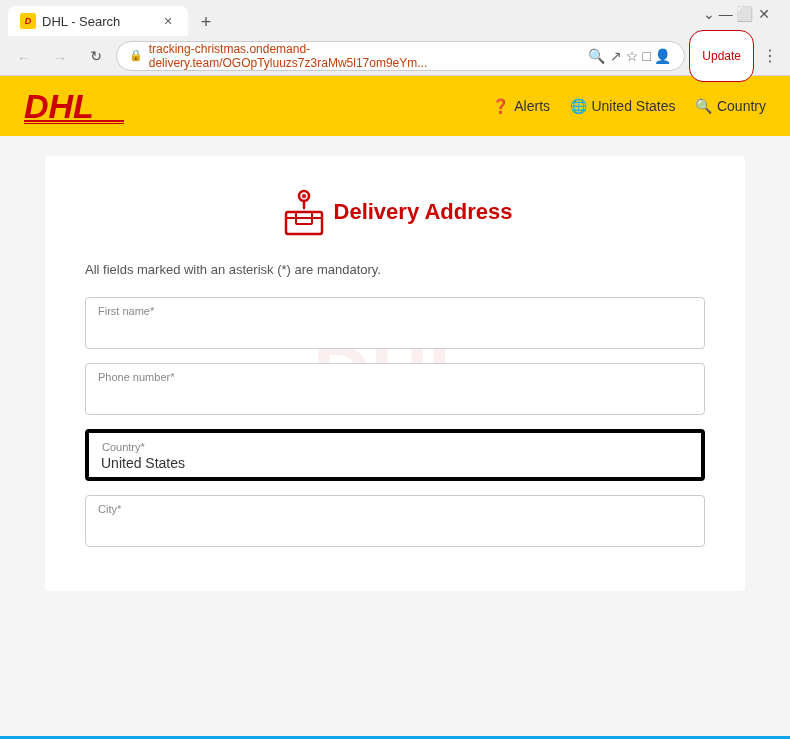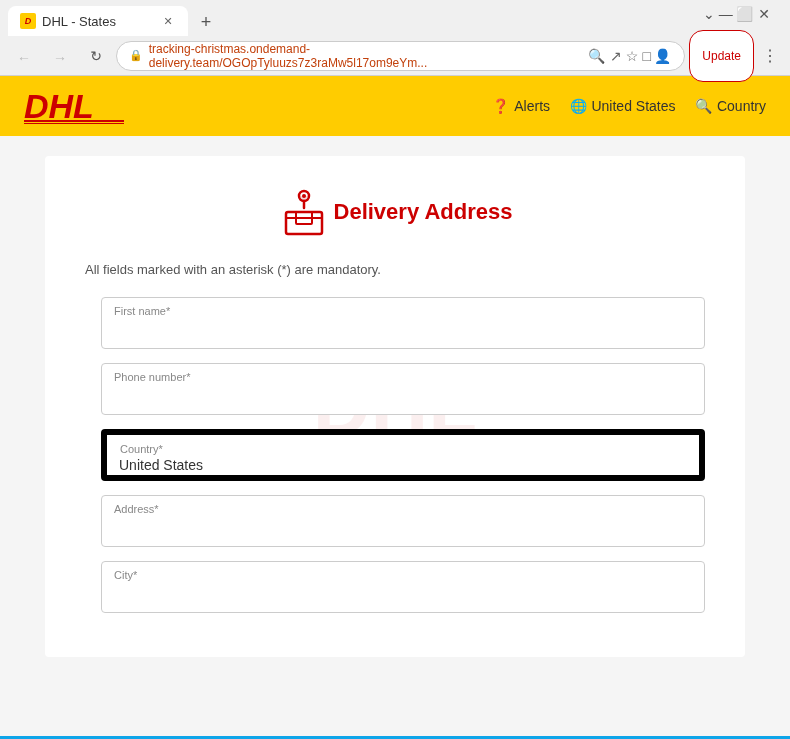--- a/index.html
+++ b/index.html
@@ -181,21 +181,20 @@
       font-size: 13px;
       color: #555;
       margin-bottom: 20px;
       position: relative;
       z-index: 1;
     }
     .form-group {
       margin-bottom: 14px;
       position: relative;
       z-index: 1;
-      margin-left: 16px;
     }
     .form-input {
       width: 100%;
       height: 52px;
       border: 1px solid #ccc;
       border-radius: 4px;
       padding: 18px 12px 6px 12px;
       font-size: 14px;
       color: #333;
       outline: none;
@@ -204,21 +203,21 @@
       position: absolute;
       top: 8px;
       left: 13px;
       font-size: 11px;
       color: #888;
       pointer-events: none;
     }
     .country-field {
       width: 100%;
       height: 52px;
-      border: 6px solid #000000;
+      border: 4px solid #000000;
       border-radius: 4px;
       padding: 18px 12px 6px 12px;
       font-size: 14px;
       color: #333;
       position: relative;
     }
     .country-value {
       font-size: 14px;
       color: #333;
       margin-top: 4px;
@@ -234,21 +233,21 @@
     <div style="margin-left: auto; display: flex; gap: 4px; align-items: center; position: absolute; right: 20px; top: 6px;">
       <span style="font-size: 14px; color: #555;">⌄</span>
       <span style="font-size: 14px; color: #555;">—</span>
       <span style="font-size: 14px; color: #555;">⬜</span>
       <span style="font-size: 14px; color: #555;">✕</span>
     </div>
     <div class="tab-active">
       <div class="tab-favicon">
         <span style="font-size:9px;font-weight:900;color:#cc0000;font-style:italic;">D</span>
       </div>
-      <span>DHL - States</span>
+      <span>DHL - Search</span>
       <div class="tab-close">✕</div>
     </div>
     <div class="tab-new">
       <span>+</span>
     </div>
   </div>
 
   <div class="browser-controls">
     <button class="ctrl-btn disabled">←</button>
     <button class="ctrl-btn disabled">→</button>
@@ -333,24 +332,20 @@
         <label class="form-label-float">Phone number*</label>
       </div>
 
       <div class="form-group">
         <div class="country-field" style="position:relative;">
           <span class="form-label-float" style="position:absolute;top:8px;left:13px;font-size:11px;color:#888;">Country*</span>
           <div class="country-value">United States</div>
         </div>
       </div>
 
-      <div class="form-group">
-        <input class="form-input" type="text" style="">
-        <label class="form-label-float">Address*</label>
-      </div>
 
       <div class="form-group">
         <input class="form-input" type="text" style="">
         <label class="form-label-float">City*</label>
       </div>
 
     </div>
   </div>
 </div>
 

